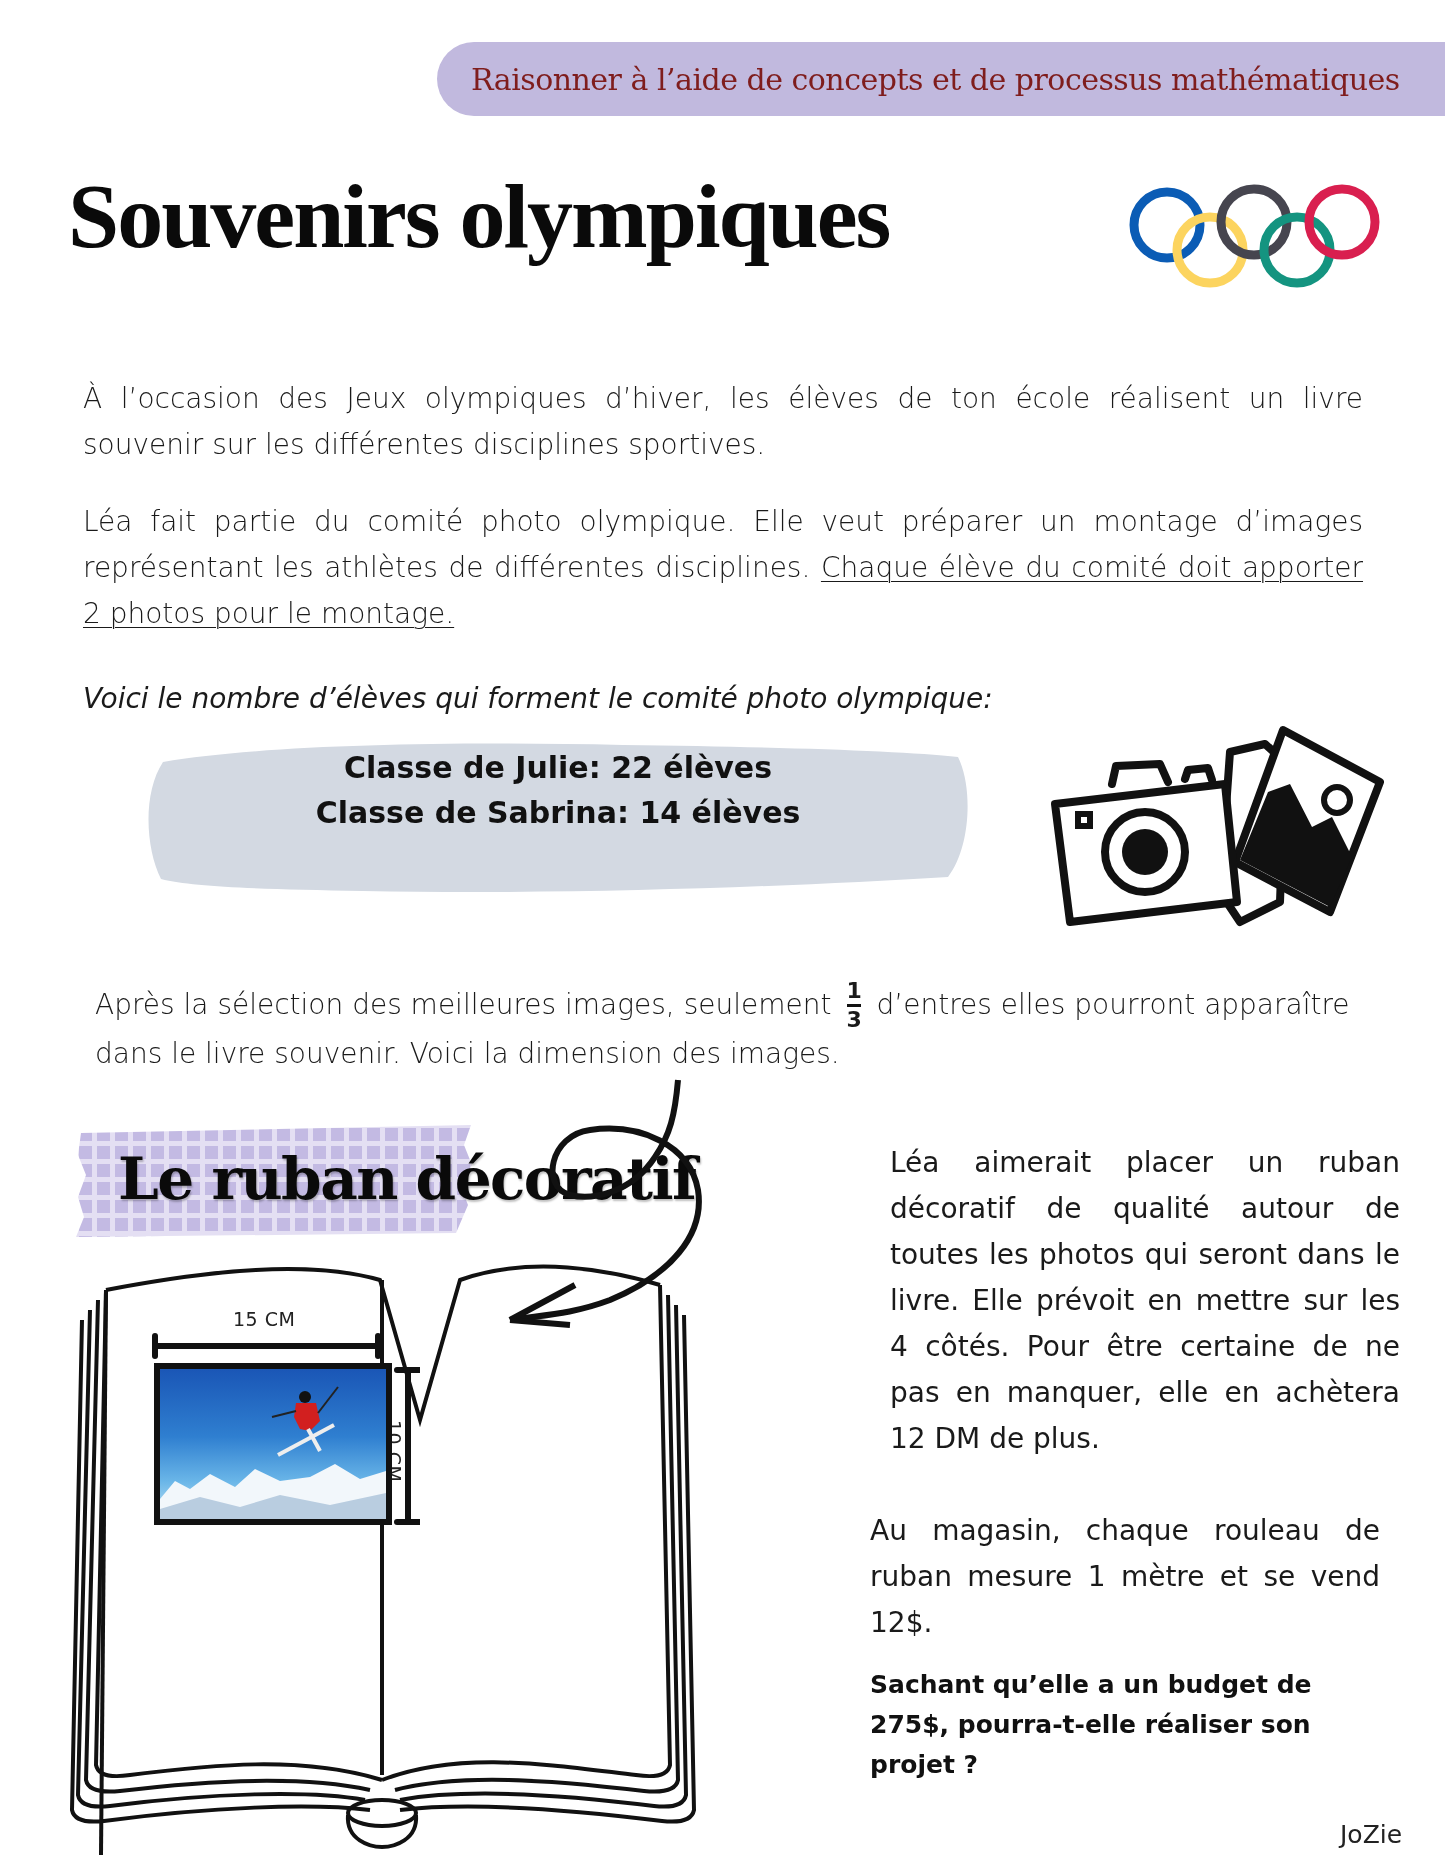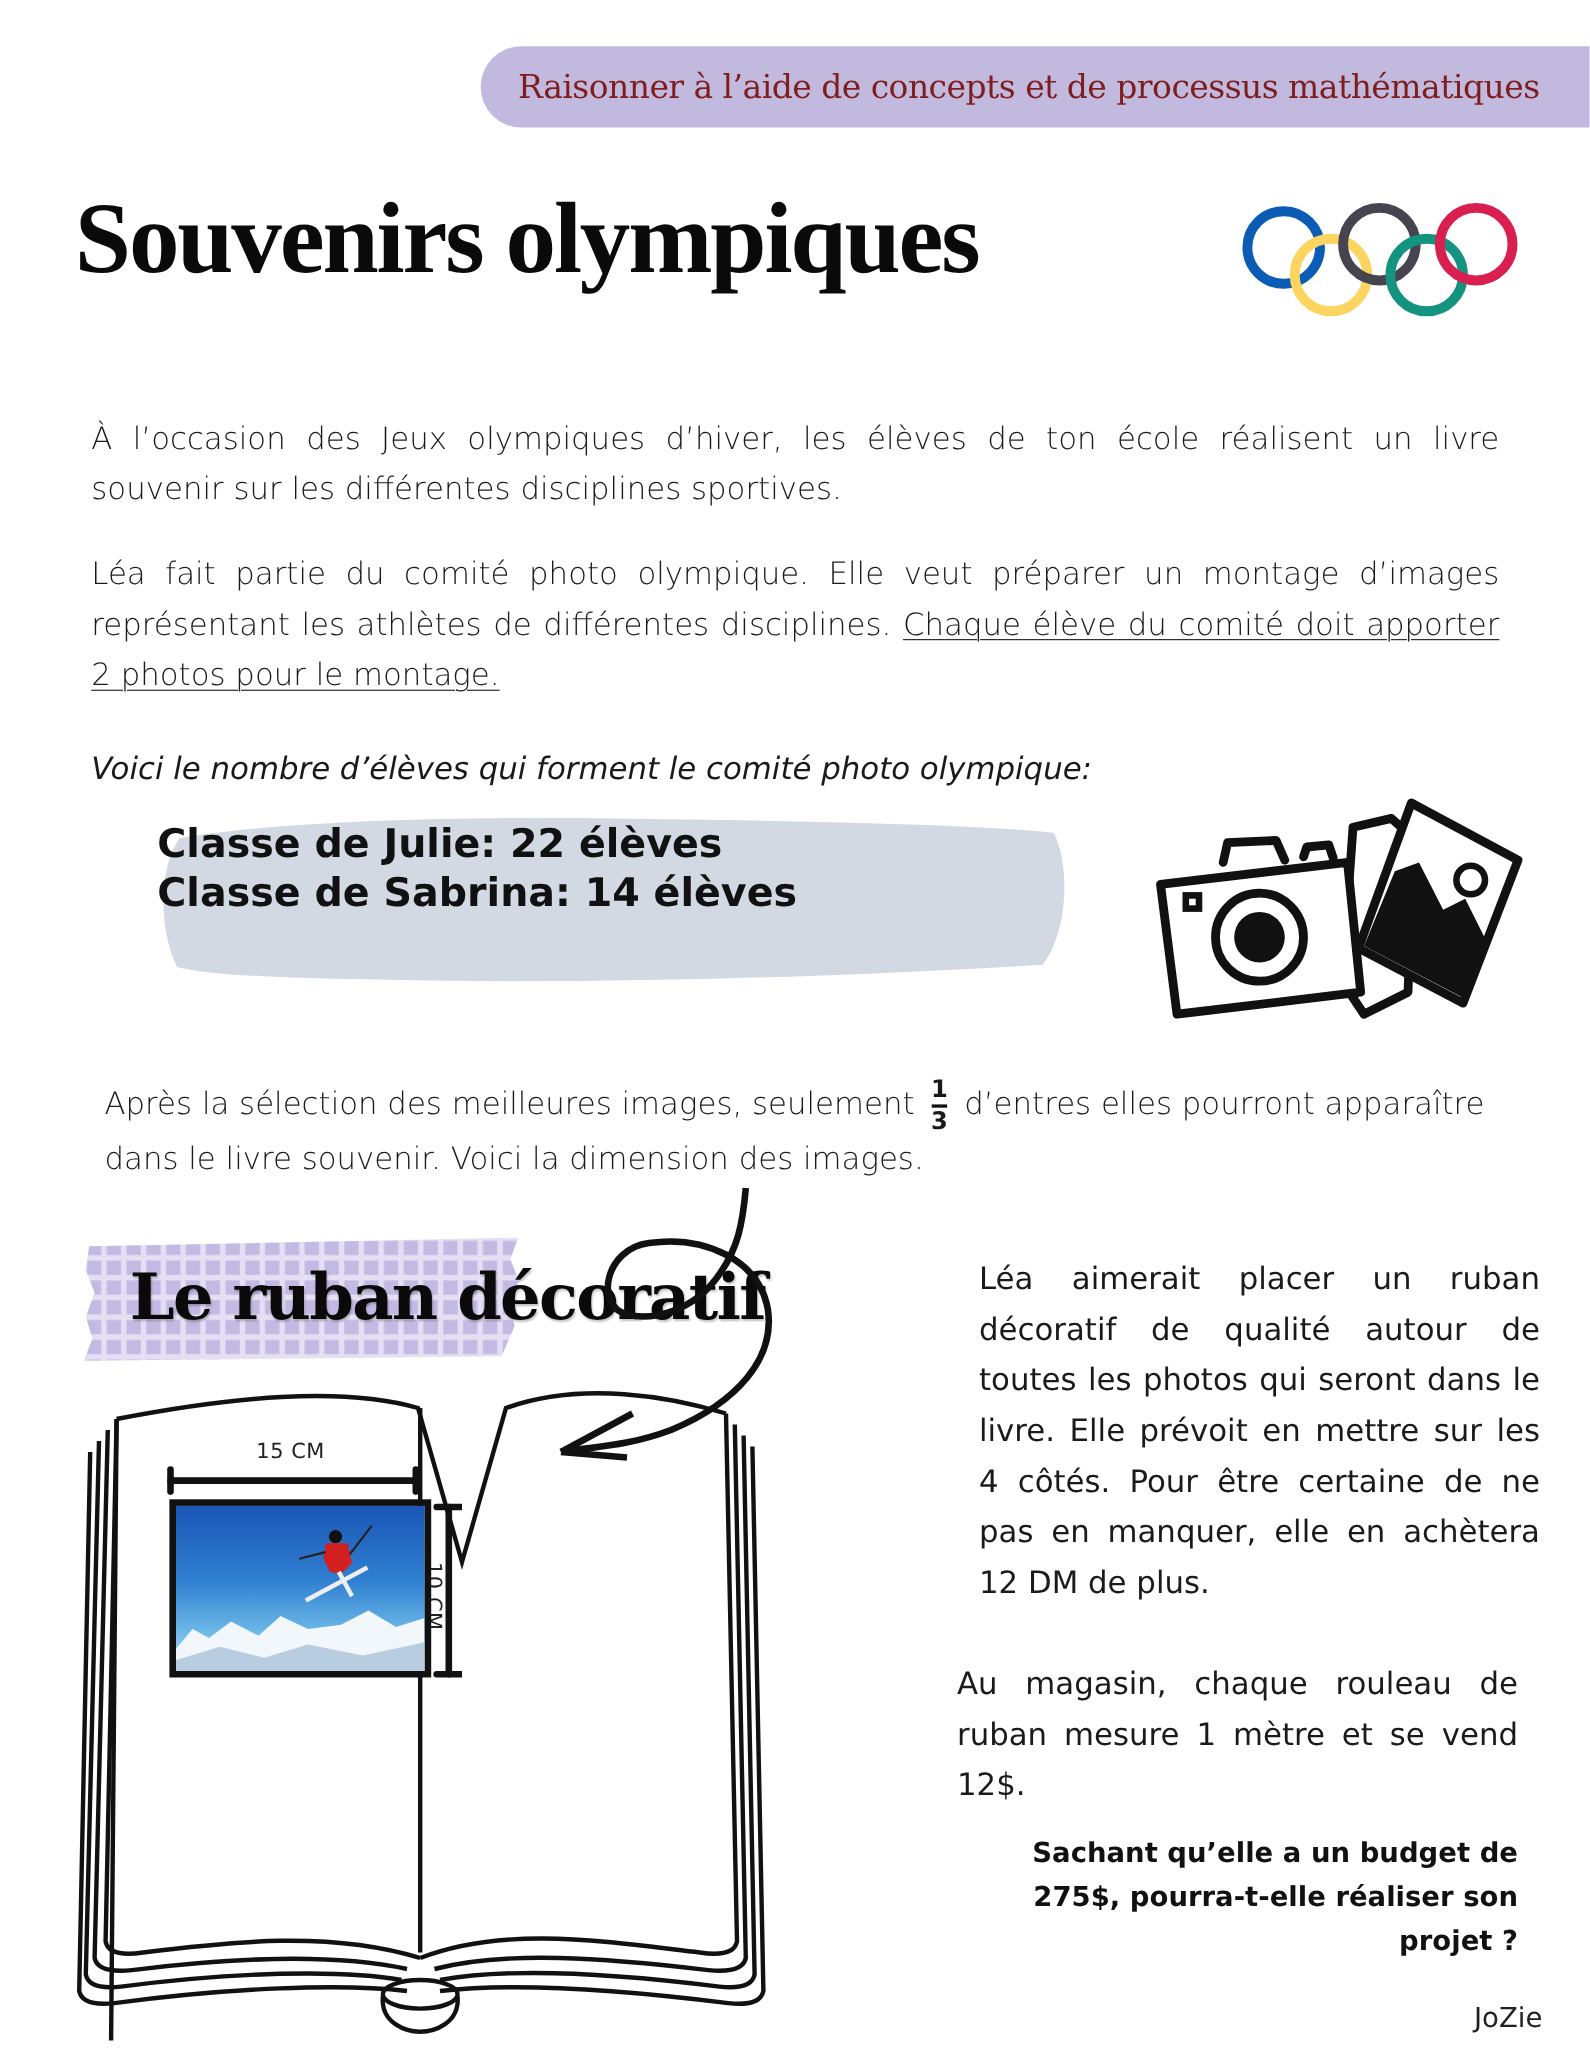--- a/index.html
+++ b/index.html
@@ -27,22 +27,22 @@
       font-size: 28px; line-height: 46px; color: #1a1a1a; text-align: justify;
       font-family: "DejaVu Sans", sans-serif; font-weight: 300;
     }
     .para u { text-decoration-thickness: 1px; text-underline-offset: 4px; }
     .p1 { top: 376px; }
     .p2 { top: 499px; }
     .p3 { top: 676px; font-style: italic; }
     .p4 { top: 980px; }
     .blob { position: absolute; left: 143px; top: 737px; width: 830px; height: 160px; }
     .blob-text {
-      position: absolute; left: 143px; top: 745px; width: 830px; 
-      font-size: 36px; font-weight: bold; line-height: 45px; color: #111;
+      position: absolute; left: 143px; top: 745px; width: 830px; text-align: center;
+      font-size: 30px; font-weight: bold; line-height: 45px; color: #111;
     }
     .camera { position: absolute; left: 1040px; top: 722px; width: 345px; height: 215px; }
     .frac {
       display: inline-flex; flex-direction: column; align-items: center; vertical-align: middle;
       font-weight: bold; font-size: 22px; line-height: 22px; margin: 0 6px;
     }
     .frac .bar { width: 14px; height: 3px; background: #111; margin: 2px 0; }
     .tape { position: absolute; left: 76px; top: 1125px; width: 400px; height: 115px; }
     .section-title {
       position: absolute; left: 118px; top: 1145px;
@@ -58,21 +58,21 @@
     }
     .dim-label { position: absolute; font-size: 19px; color: #222; letter-spacing: 0.5px; }
     .dim-w { left: 233px; top: 1308px; }
     .dim-h { left: 405px; top: 1420px; transform: rotate(90deg); transform-origin: left top; width: 80px; }
     .right-col {
       position: absolute; left: 870px; width: 510px;
       font-size: 28px; line-height: 46px; color: #1a1a1a; text-align: justify;
     }
     .r1 { top: 1140px; margin-left: 20px; }
     .r2 { top: 1508px; }
-    .r3 { top: 1665px; font-weight: bold; font-size: 25px; line-height: 40px; text-align: right; color: #111; }
+    .r3 { top: 1665px; font-weight: bold; font-size: 25px; line-height: 40px; text-align: left; color: #111; }
     .signature { position: absolute; left: 1340px; top: 1820px; font-size: 25px; color: #222; }
   </style>
 </head>
 <body>
 
 <div class="banner">
   <span>Raisonner à l’aide de concepts et de processus mathématiques</span>
 </div>
 
 <div class="title">Souvenirs olympiques</div>

